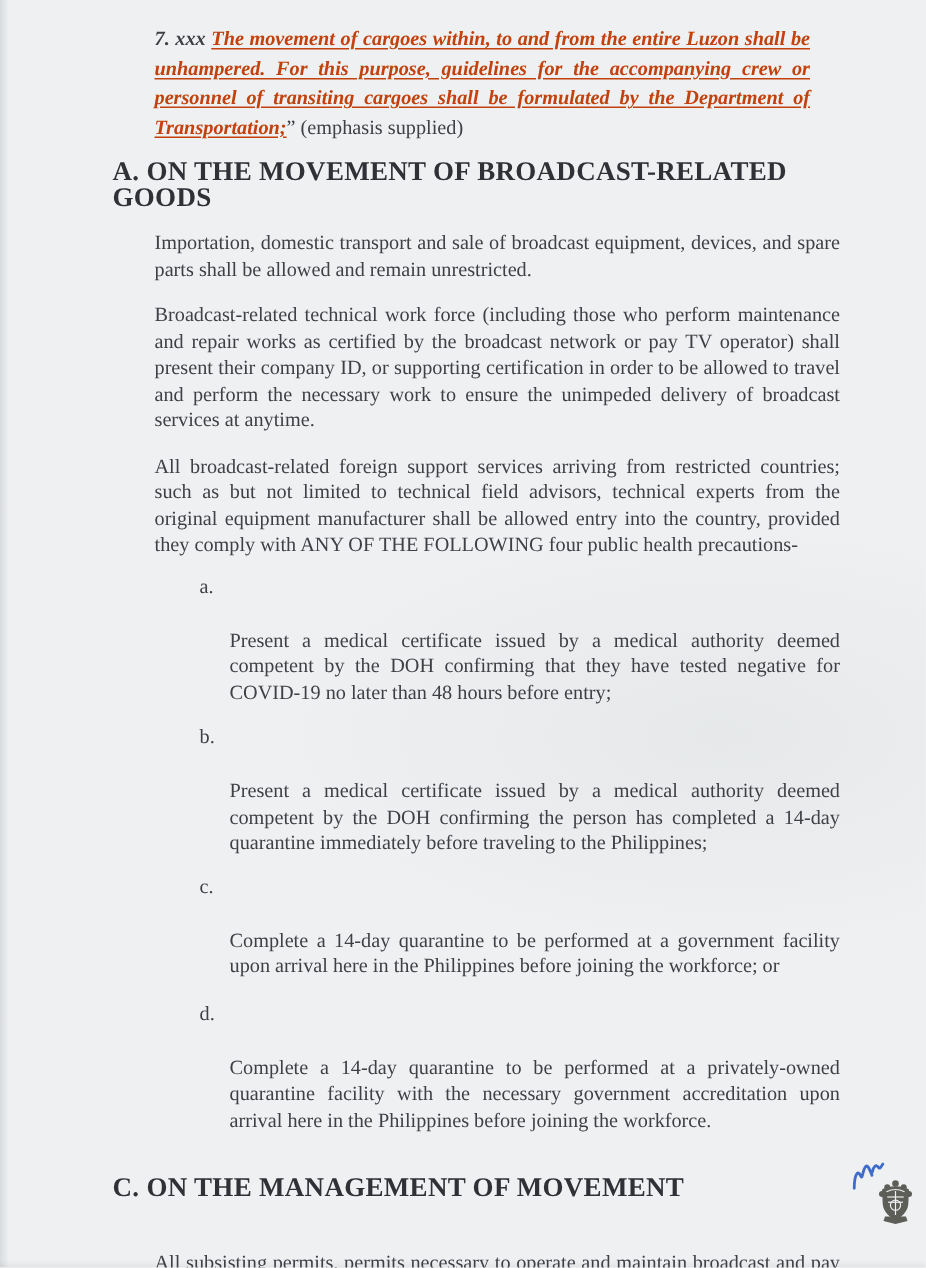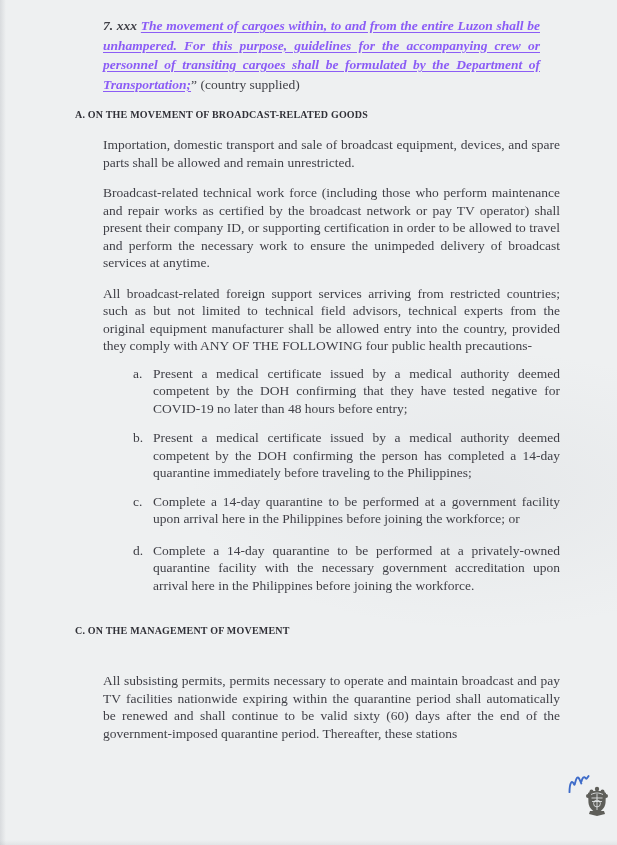--- a/index.html
+++ b/index.html
@@ -40,34 +40,34 @@
   }
   .quote-prefix {
     font-style: italic;
     font-weight: 600;
   }
   .quote-emphasis {
     font-style: italic;
     font-weight: 700;
     text-decoration: underline;
     text-underline-offset: 2px;
-    color: #8b5cf6;
+    color: #c2410c;
   }
   .quote-suffix {
     font-style: normal;
     font-weight: 400;
   }
   .intro {
     margin: 8px 0 0 0;
     font-size: 13.5px;
     line-height: 17.5px;
   }
   .section-heading {
     margin: 12px 0 0 0;
-    font-size: 10px;
+    font-size: 18px;
     line-height: 17px;
     font-weight: 700;
     color: #303037;
     letter-spacing: 0.2px;
   }
   .para {
     margin: 13px 0 0 28px;
     font-size: 13.5px;
     line-height: 17.5px;
     text-align: justify;
@@ -84,20 +84,21 @@
     font-size: 13.5px;
     line-height: 17.5px;
   }
   .lettered-item:first-child { margin-top: 10px; }
   .item-label {
     flex: 0 0 20px;
   }
   .item-text {
     flex: 1;
     text-align: justify;
+    margin-top: 36px;
   }
   .heading-c { margin-top: 28px; }
   .para-c { margin-top: 33px; }
   .marks {
     position: absolute;
     left: 563px;
     top: 772px;
     width: 50px;
     height: 60px;
   }
@@ -114,21 +115,21 @@
     opacity: 0.85;
   }
 </style>
 </head>
 <body style="--page-bg: #eef0f1; --text-color: #3f3f46;">
 
 <div class="scan-vignette"></div>
 
 <div class="page">
 
-  <div class="quote-block"><span class="quote-prefix">7. xxx </span><span class="quote-emphasis">The movement of cargoes within, to and from the entire Luzon shall be unhampered. For this purpose, guidelines for the accompanying crew or personnel of transiting cargoes shall be formulated by the Department of Transportation;</span><span class="quote-suffix">” (country supplied)</span></div>
+  <div class="quote-block"><span class="quote-prefix">7. xxx </span><span class="quote-emphasis">The movement of cargoes within, to and from the entire Luzon shall be unhampered. For this purpose, guidelines for the accompanying crew or personnel of transiting cargoes shall be formulated by the Department of Transportation;</span><span class="quote-suffix">” (emphasis supplied)</span></div>
 
 
   <h3 class="section-heading">A. ON THE MOVEMENT OF BROADCAST-RELATED GOODS</h3>
 
   <p class="para first-after-heading">Importation, domestic transport and sale of broadcast equipment, devices, and spare parts shall be allowed and remain unrestricted.</p>
 
 
   <p class="para" style="">Broadcast-related technical work force (including those who perform maintenance and repair works as certified by the broadcast network or pay TV operator) shall present their company ID, or supporting certification in order to be allowed to travel and perform the necessary work to ensure the unimpeded delivery of broadcast services at anytime.</p>
 
   <p class="para">All broadcast-related foreign support services arriving from restricted countries; such as but not limited to technical field advisors, technical experts from the original equipment manufacturer shall be allowed entry into the country, provided they comply with ANY OF THE FOLLOWING four public health precautions-</p>

